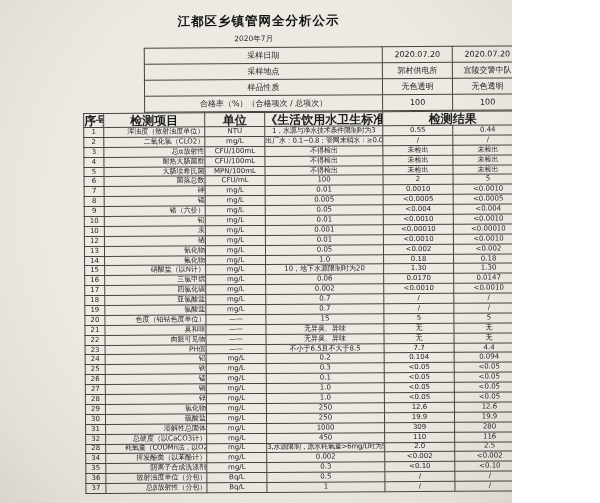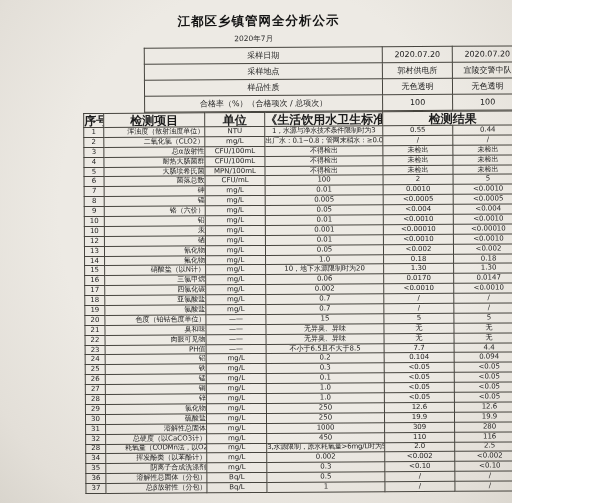--- a/index.html
+++ b/index.html
@@ -375,21 +375,21 @@
           <tr>
             <td class="c0">35</td>
             <td class="c1">阴离子合成洗涤剂</td>
             <td class="c2">mg/L</td>
             <td class="c3">0.3</td>
             <td class="c4">&lt;0.10</td>
             <td class="c5">&lt;0.10</td>
           </tr>
           <tr>
             <td class="c0">36</td>
-            <td class="c1">溶解性总固体（分包）</td>
+            <td class="c1">散射浊度单位（分包）</td>
             <td class="c2">Bq/L</td>
             <td class="c3">0.5</td>
             <td class="c4">/</td>
             <td class="c5">/</td>
           </tr>
           <tr>
             <td class="c0">37</td>
             <td class="c1">总β放射性（分包）</td>
             <td class="c2">Bq/L</td>
             <td class="c3">1</td>

